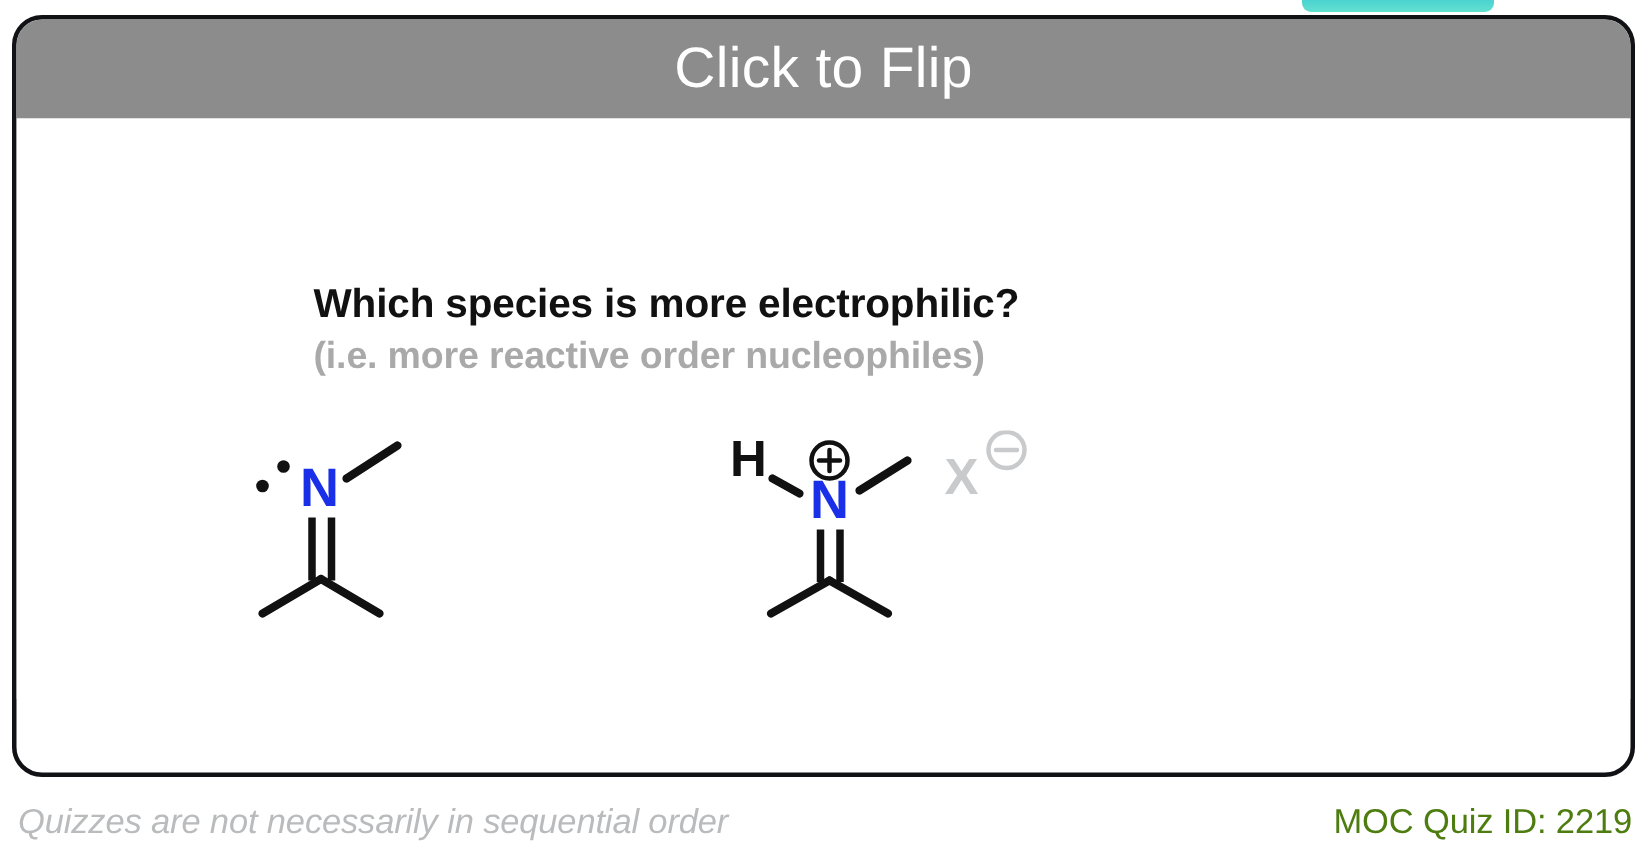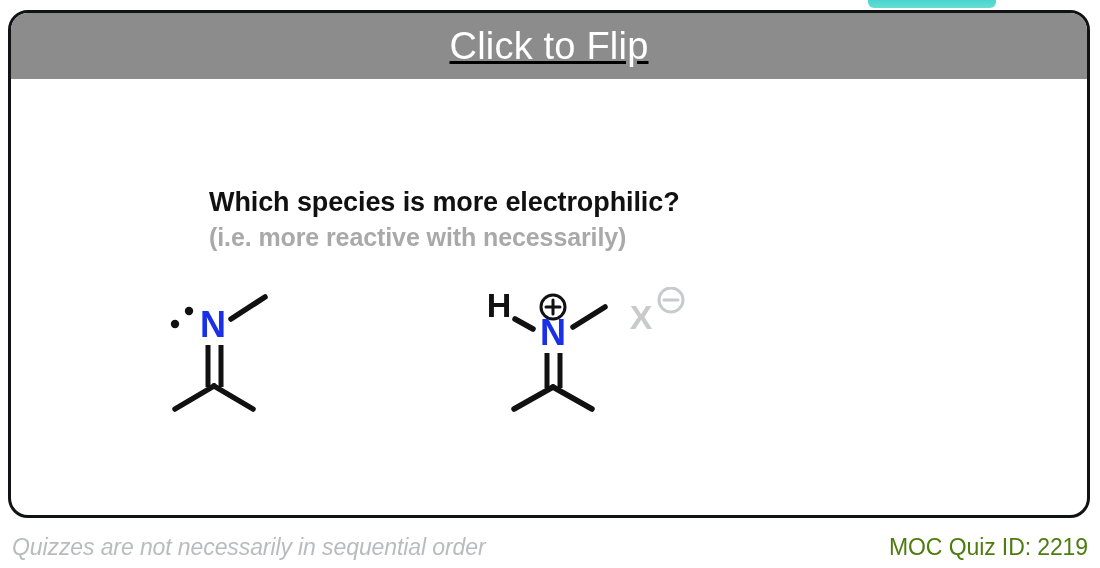--- a/index.html
+++ b/index.html
@@ -27,21 +27,21 @@
     left: 8px; top: 10px;
     width: 1082px; height: 508px;
     border: 3px solid #111215;
     border-radius: 20px;
     background: #ffffff;
     overflow: hidden;
   }
   .card-header {
     height: 66px;
     background: #8c8c8c;
-    display: flex; align-items: center; justify-content: center; text-decoration: underline;
+    display: flex; align-items: center; justify-content: center;
   }
   .card-header .title {
     color: #ffffff;
     font-size: 38px;
     font-weight: 300;
     letter-spacing: 0.2px;
     line-height: 1;
   }
   .card-body {
     position: relative;
@@ -112,21 +112,21 @@
   <div class="card">
 
     <div class="card-header">
       <div class="title">Click to Flip</div>
     </div>
 
     <div class="card-body">
 
       <div class="question-block">
         <div class="q-main">Which species is more electrophilic?</div>
-        <div class="q-sub">(i.e. more reactive with necessarily)</div>
+        <div class="q-sub">(i.e. more reactive order nucleophiles)</div>
       </div>
 
       <div class="structures">
 
         <div class="struct struct-imine">
           <svg class="svg-wrap" width="170" height="125" viewBox="0 0 170 125">
 
             <circle cx="28" cy="24" r="4.2" fill="#111111"></circle>
             <circle cx="14" cy="37" r="4.2" fill="#111111"></circle>
 

